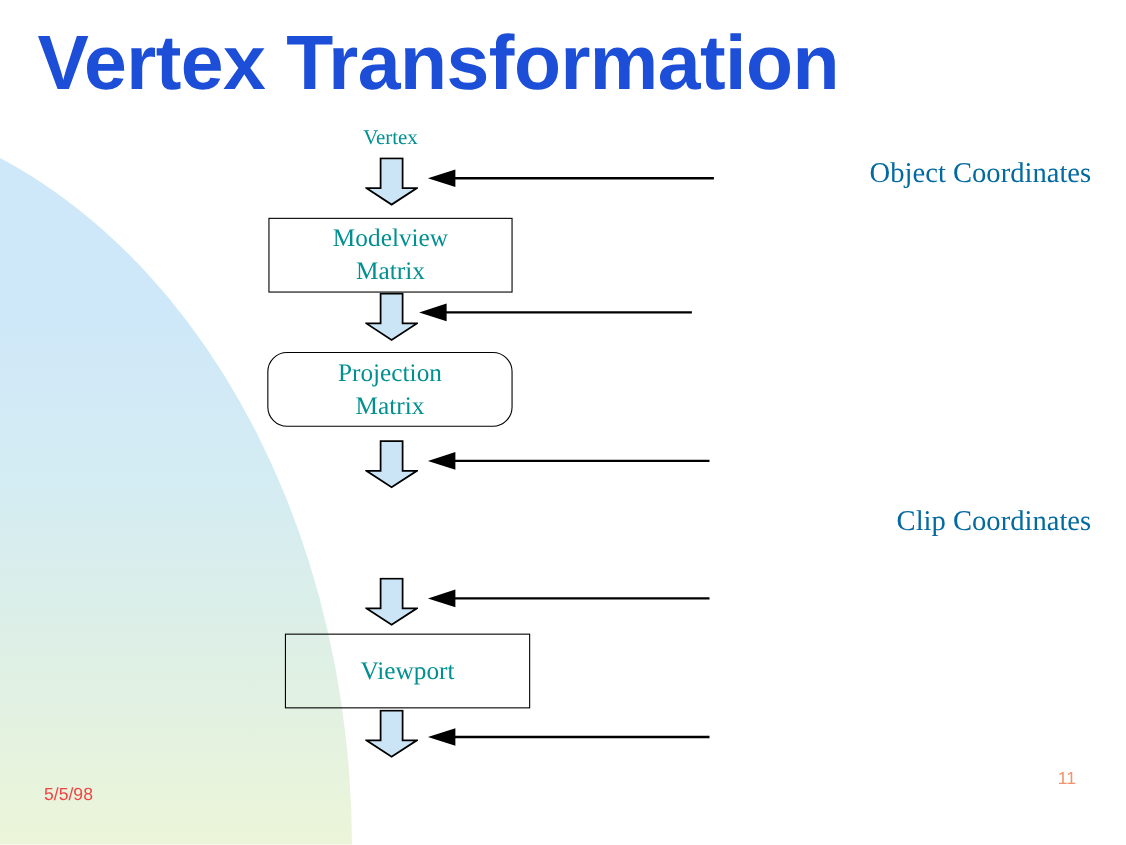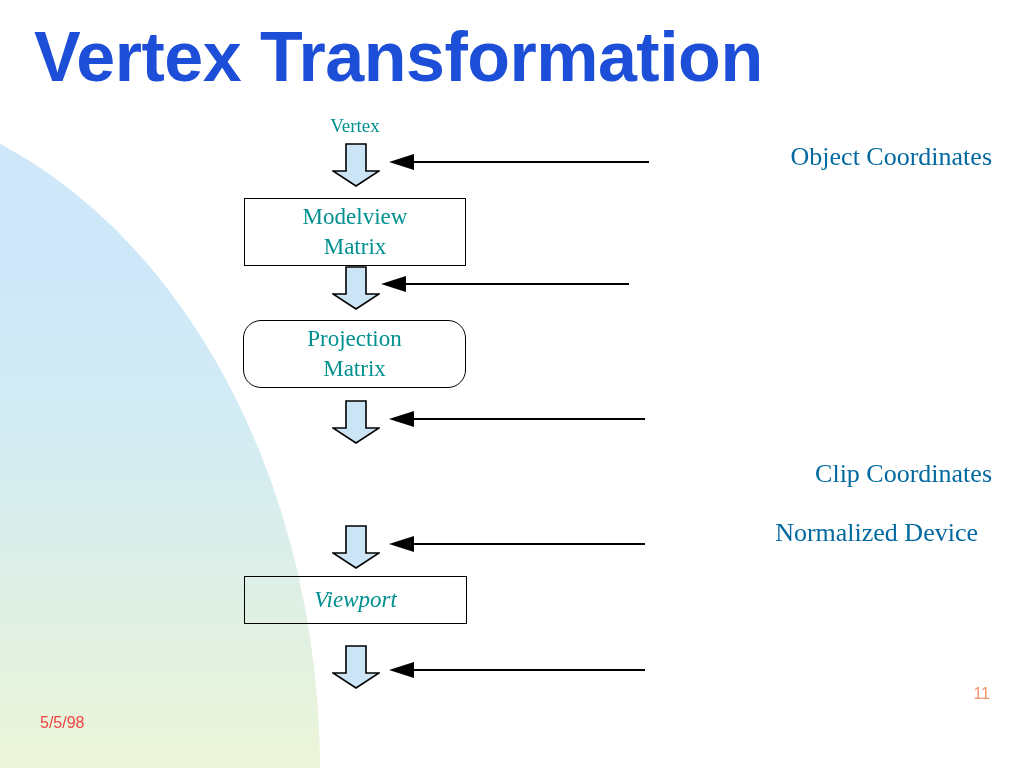--- a/index.html
+++ b/index.html
@@ -106,23 +106,23 @@
     left: 40px;
     top: 714px;
     font-family: "Liberation Sans", "DejaVu Sans", sans-serif;
     font-size: 16px;
     color: #ef4444;
     z-index: 6;
   }
   #footer-page {
     position: absolute;
     left: 950px;
-    top: 685px;
+    top: 700px;
     width: 40px;
-    text-align: right;
+    text-align: center;
     font-family: "Liberation Sans", "DejaVu Sans", sans-serif;
     font-size: 16px;
     color: #f2936b;
     z-index: 6;
   }
 </style>
 </head>
 <body>
 
 <div id="slide">
@@ -167,21 +167,21 @@
     <span>Modelview</span>
     <span>Matrix</span>
   </div>
 
   <div class="flow-box" style="left:243px; top:320px; width:223px; height:68px;border-radius:18px;">
     <span>Projection</span>
     <span>Matrix</span>
   </div>
 
 
-  <div class="flow-box" style="left:244px; top:576px; width:223px; height:48px;font-style:italic;">
+  <div class="flow-box" style="left:259px; top:576px; width:223px; height:68px;">
     <span>Viewport</span>
   </div>
 
   <div class="side-arrow" style="left:388px; top:152px; width:262px; height:20px;">
     <svg width="262" height="20" viewBox="0 0 262 20">
       <line x1="24" y1="10" x2="261" y2="10" stroke="#000000" stroke-width="2.2"></line>
       <polygon points="1,10 26,2 26,18" fill="#000000"></polygon>
     </svg>
   </div>
 
@@ -216,20 +216,19 @@
   <div class="coord-label" style="left:648px; top:140px; width:344px;">
     <span>Object Coordinates</span>
   </div>
 
 
   <div class="coord-label" style="left:648px; top:409px; width:344px;margin-top:48px;">
     <span>Clip Coordinates</span>
   </div>
 
   <div class="coord-label" style="left:634px; top:516px; width:344px;">
-    <span>Normalized Device</span>
   </div>
 
 
   <div id="footer-date">5/5/98</div>
   <div id="footer-page">11</div>
 
 </div>
 
 </body></html>

